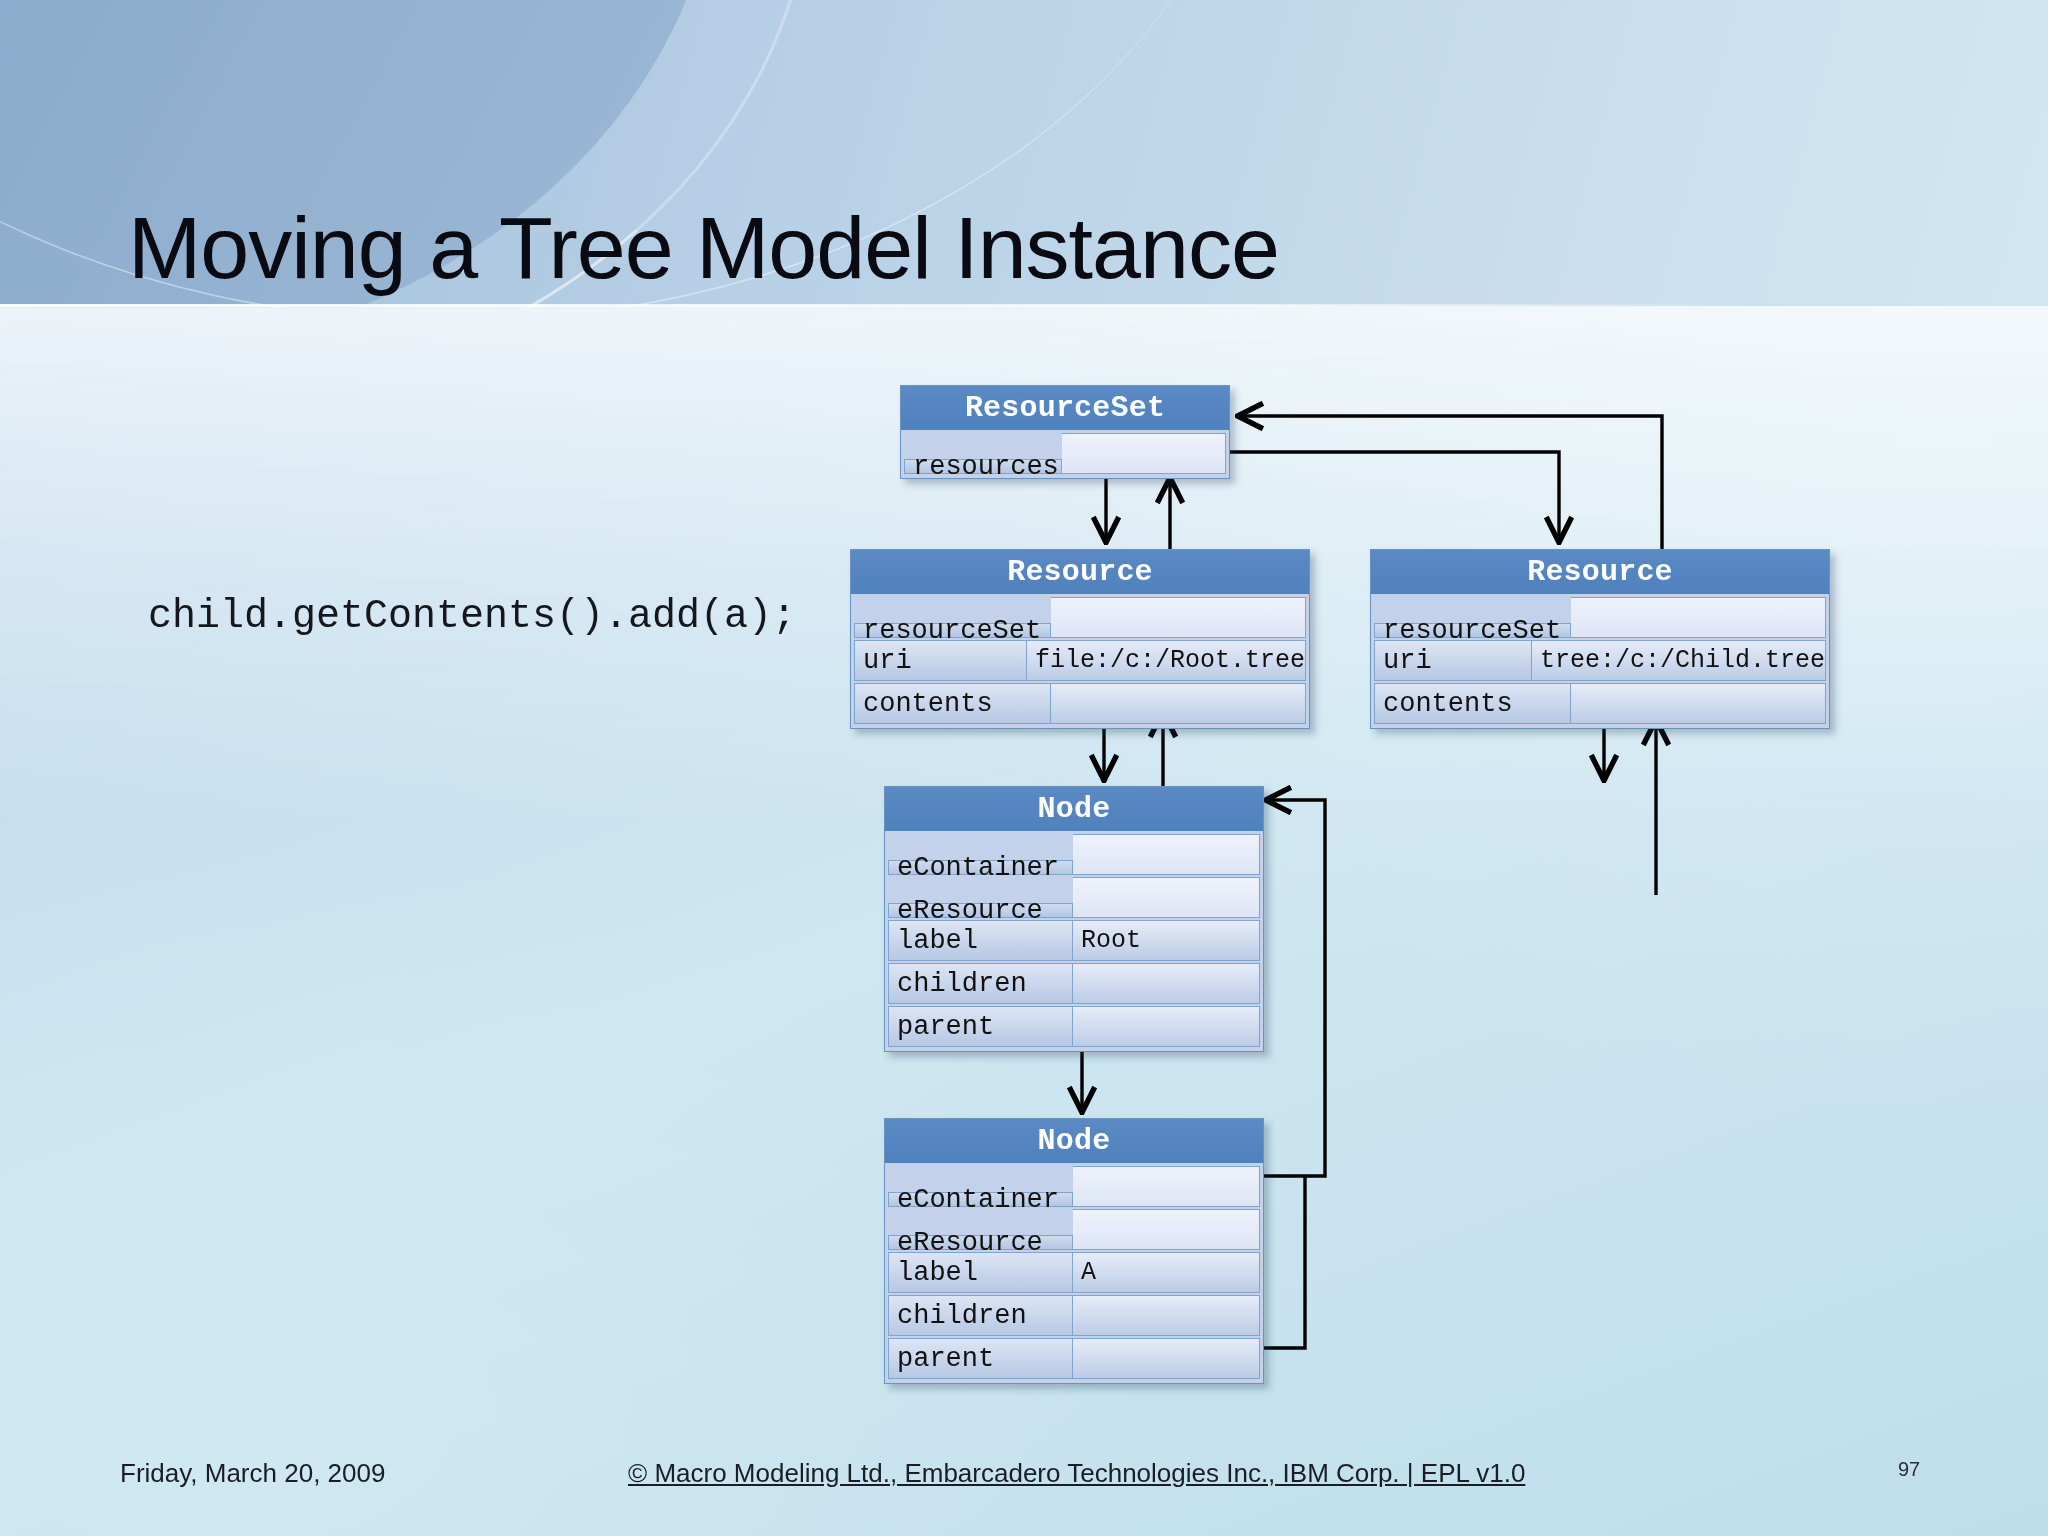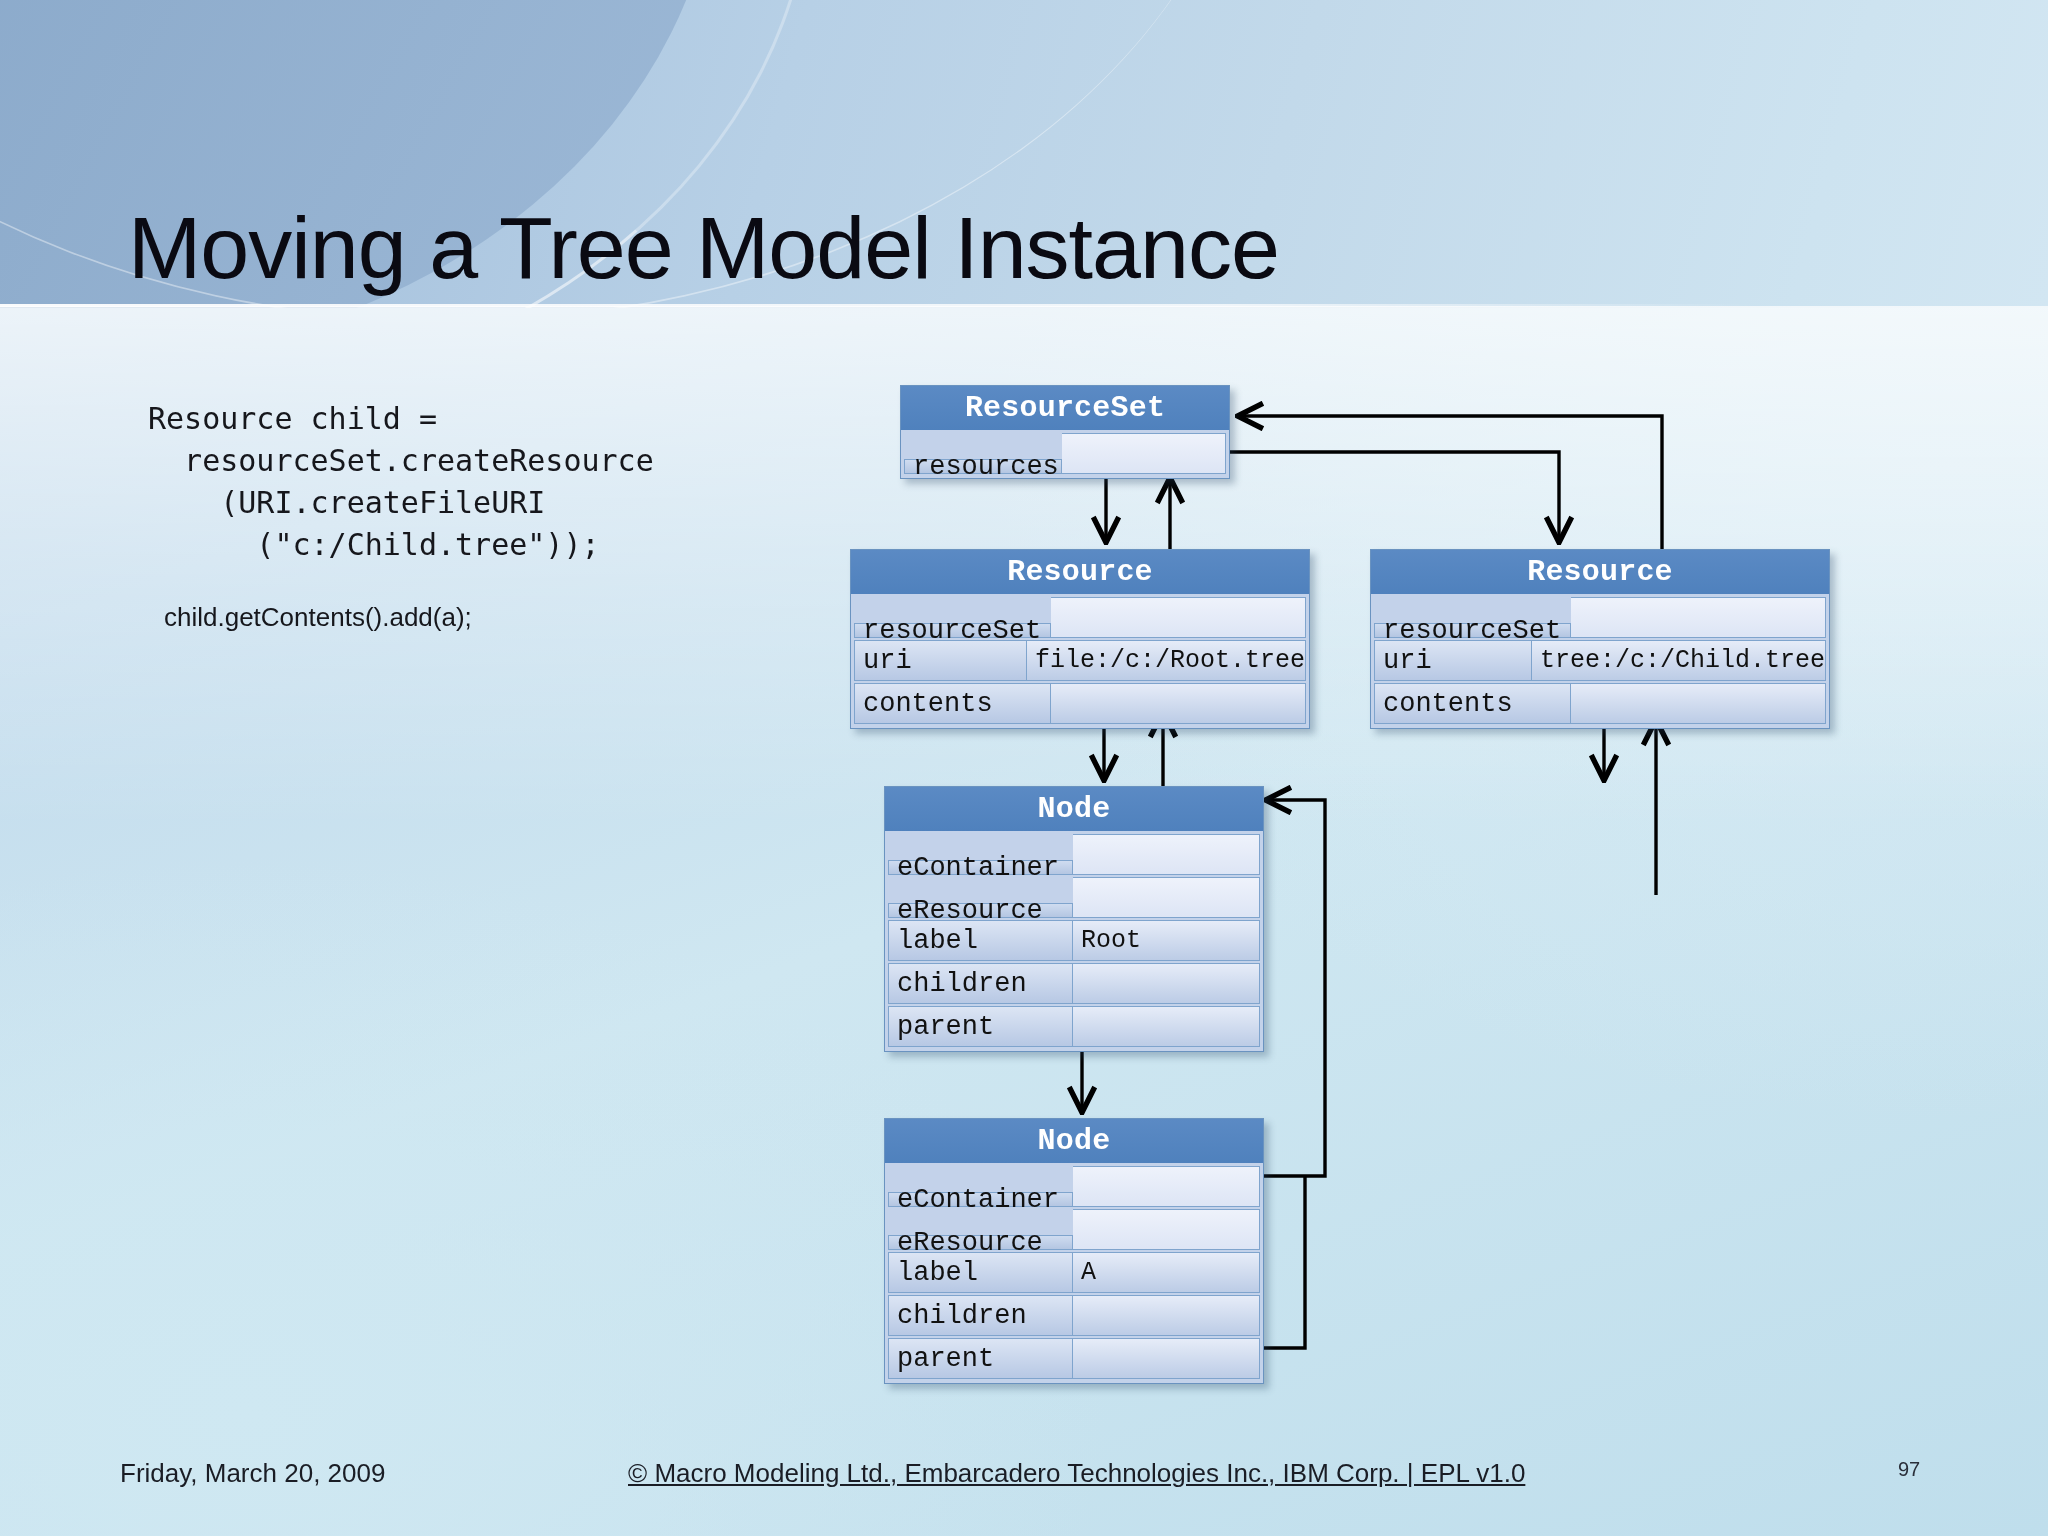--- a/index.html
+++ b/index.html
@@ -79,26 +79,25 @@
     left: 148px; top: 398px;
     font-family: "DejaVu Sans Mono", "Liberation Mono", monospace;
     font-size: 30px;
     line-height: 42px;
     color: #16171c;
     white-space: pre;
   }
   #code-block-2 {
     position: absolute;
     left: 148px; top: 596px;
-    font-family: Liberation Sans, sans-serif;
-    font-size: 26px;
+    font-family: Liberation Mono, monospace;
+    font-size: 40px;
     line-height: 42px;
     color: #16171c;
     white-space: pre;
-    margin-left: 16px;
   }
 
   
   .objbox {
     position: absolute;
     box-sizing: border-box;
     border: 1px solid #6a93c0;
     box-shadow: 5px 5px 7px rgba(40,70,100,0.30);
     background: #c3d2ea;
     font-family: Liberation Mono, monospace;
@@ -196,24 +195,20 @@
   <div id="banner">
     <div id="swoosh-dark"></div>
     <div id="swoosh-light"></div>
     <div id="swoosh-light2"></div>
   </div>
   <div id="bodywash"></div>
   <div id="titlerule"></div>
 
   <div id="page-title">Moving a Tree Model Instance</div>
 
-  <div id="code-block">Resource child =
-  resourceSet.createResource
-    (URI.createFileURI
-      ("c:/Child.tree"));</div>
   <div id="code-block-2">child.getContents().add(a);</div>
 
   <svg id="connectors" viewBox="0 0 2048 1536" width="2048" height="1536">
     <defs>
       <marker id="arrow" viewBox="0 0 12 12" refX="10" refY="6" markerWidth="9" markerHeight="9" orient="auto-start-reverse">
         <path d="M 1 1 L 11 6 L 1 11" fill="none" stroke="#000" stroke-width="2.1"></path>
       </marker>
     </defs>
     <g fill="none" stroke="#000000" stroke-width="3.4" marker-end="url(#arrow)">
 

